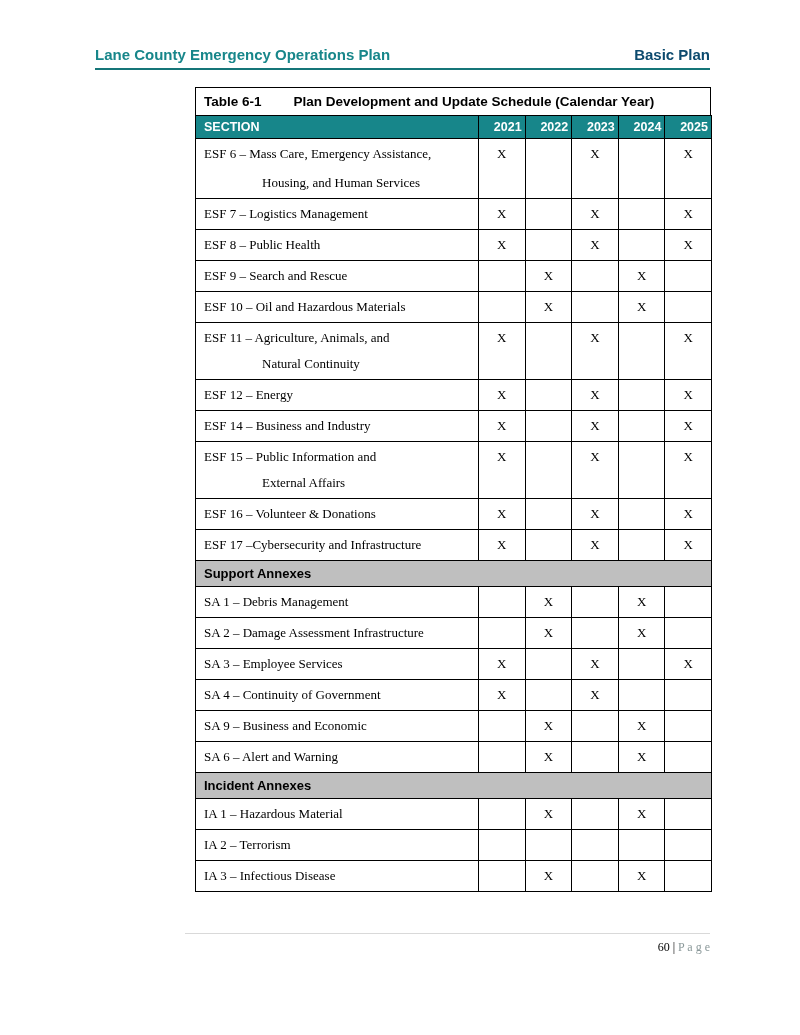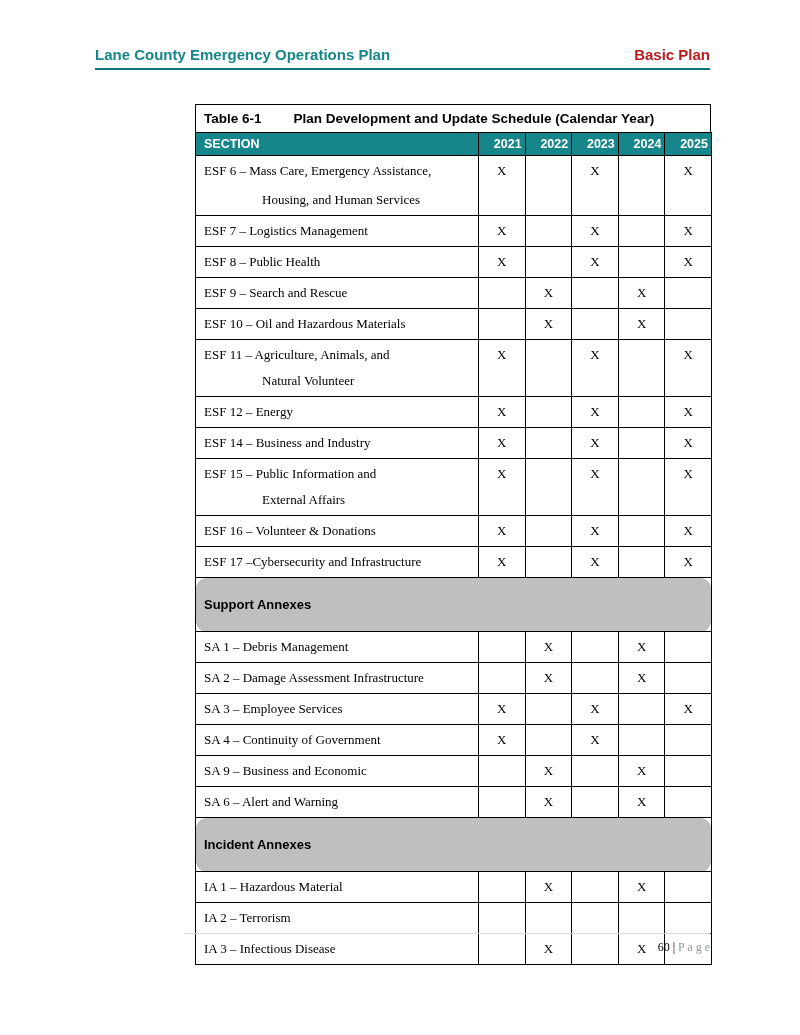--- a/index.html
+++ b/index.html
@@ -20,24 +20,24 @@
   }
   .doc-header{
     position:absolute;top:46px;left:95px;right:90px;
     display:flex;justify-content:space-between;align-items:flex-end;
     border-bottom:2px solid var(--teal-dark);
     padding-bottom:5px;
     font-family:"Liberation Sans",sans-serif;
     font-weight:bold;font-size:15px;
   }
   .doc-header .hdr-left{color:var(--teal);}
-  .doc-header .hdr-right{color:#b91c1c;}
+  .doc-header .hdr-right{color:#0c4a6e;}
 
   .table-wrap{
-    position:absolute;top:104px;left:195px;width:516px;
+    position:absolute;top:87px;left:195px;width:516px;
   }
   .table-caption{
     border:1px solid #000;border-bottom:none;
     font-family:"Liberation Sans",sans-serif;
     font-weight:bold;font-size:13.5px;
     padding:6px 8px;
     display:flex;align-items:baseline;
   }
   .table-caption .cap-label{margin-right:32px;}
   table.schedule{
@@ -71,22 +71,21 @@
   td.mark-cell{
     text-align:center;
     padding:7px 2px;
     font-size:13.5px;
   }
   td.section-cell{
     background:var(--section-gray);
     font-family:"Liberation Sans",sans-serif;
     font-weight:bold;
     font-size:12.5px;
-    padding:19px 8px;
-    border-radius:11px;
+    padding:5px 8px;
   }
   .footer-rule{
     position:absolute;left:185px;right:90px;top:933px;
     border-top:1px solid #d9d9d9;
   }
   .page-num{
     position:absolute;top:940px;right:90px;
     font-size:12px;
     font-family:"Liberation Serif",serif;
   }
@@ -174,21 +173,21 @@
             </td>
             <td class="mark-cell"></td>
             <td class="mark-cell">X</td>
             <td class="mark-cell"></td>
             <td class="mark-cell">X</td>
             <td class="mark-cell"></td>
           </tr>
           <tr class="gap">
             <td class="label-cell">
               <div class="line1">ESF 11 – Agriculture, Animals, and</div>
-              <div class="line2">Natural Volunteer</div>
+              <div class="line2">Natural Continuity</div>
             </td>
             <td class="mark-cell">X</td>
             <td class="mark-cell"></td>
             <td class="mark-cell">X</td>
             <td class="mark-cell"></td>
             <td class="mark-cell">X</td>
           </tr>
           <tr>
             <td class="label-cell">
               <div class="line1">ESF 12 – Energy</div>

